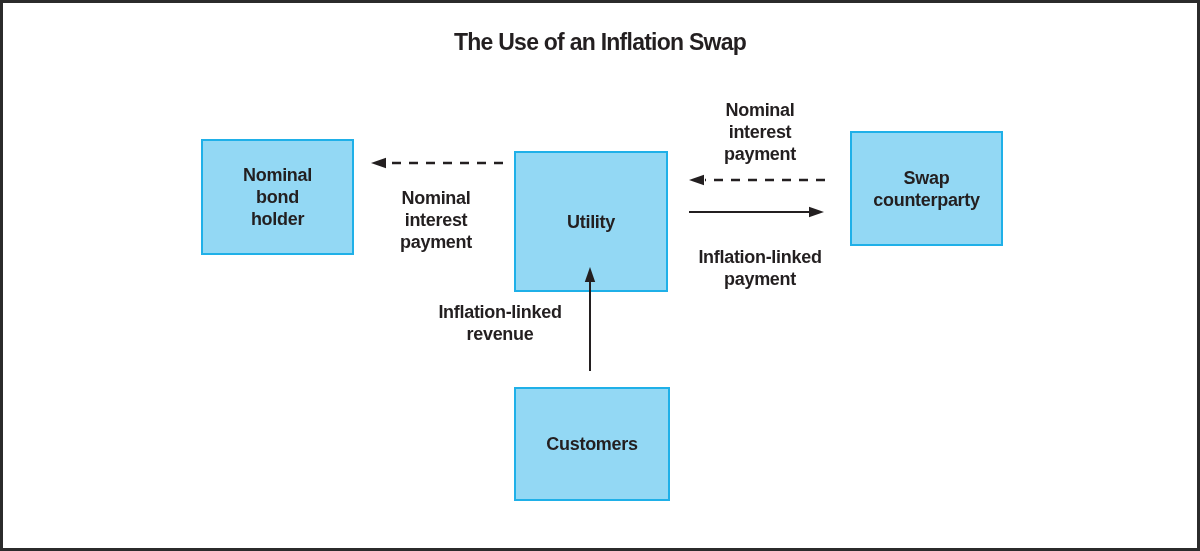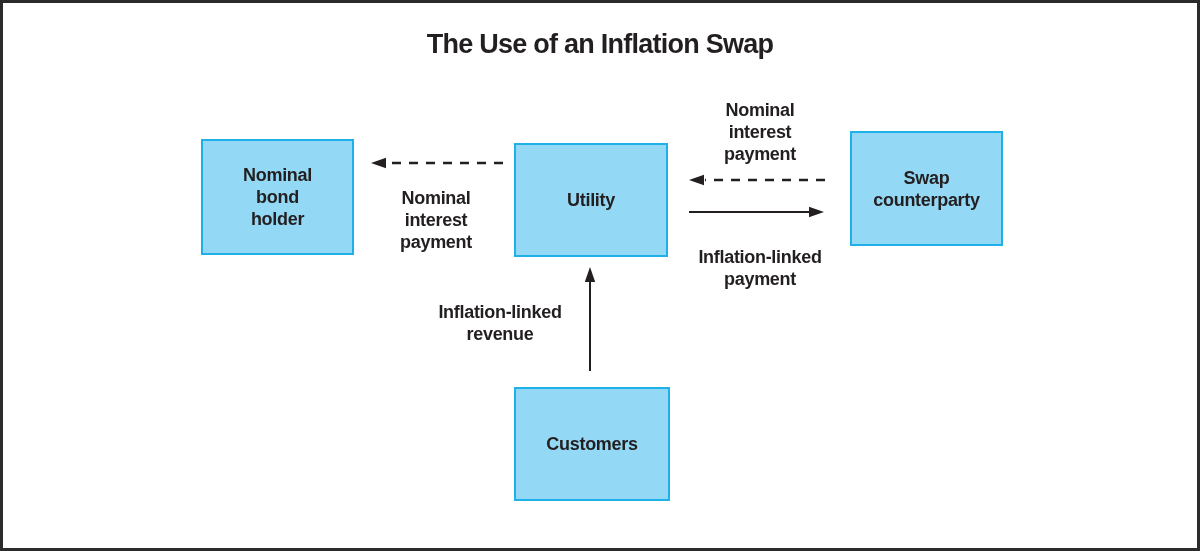--- a/index.html
+++ b/index.html
@@ -22,42 +22,42 @@
     background: var(--background);
     border: 3px solid var(--frame-border);
     overflow: hidden;
   }
   .title {
     position: absolute;
     top: 26px;
     left: 0;
     right: 0;
     text-align: center;
-    font-size: 27px;
+    font-size: 23px;
     font-weight: bold;
     letter-spacing: -0.75px;
     color: var(--text);
   }
   .node {
     position: absolute;
     display: flex;
     align-items: center;
     justify-content: center;
     text-align: center;
     background: var(--box-fill);
     border: 2px solid var(--box-border);
     color: var(--text);
     font-size: 18px;
     font-weight: bold;
     line-height: 22px;
     letter-spacing: -0.3px;
     white-space: pre-line;
   }
   .node-bond    { left: 198px; top: 136px; width: 153px; height: 116px; }
-  .node-utility { left: 511px; top: 140px; width: 154px; height: 114px; }
+  .node-utility { left: 511px; top: 148px; width: 154px; height: 141px; }
   .node-swap    { left: 847px; top: 128px; width: 153px; height: 115px; }
   .node-cust    { left: 511px; top: 384px; width: 156px; height: 114px; }
   .edge-label {
     position: absolute;
     text-align: center;
     color: var(--text);
     font-size: 18px;
     font-weight: bold;
     line-height: 22px;
     letter-spacing: -0.3px;

